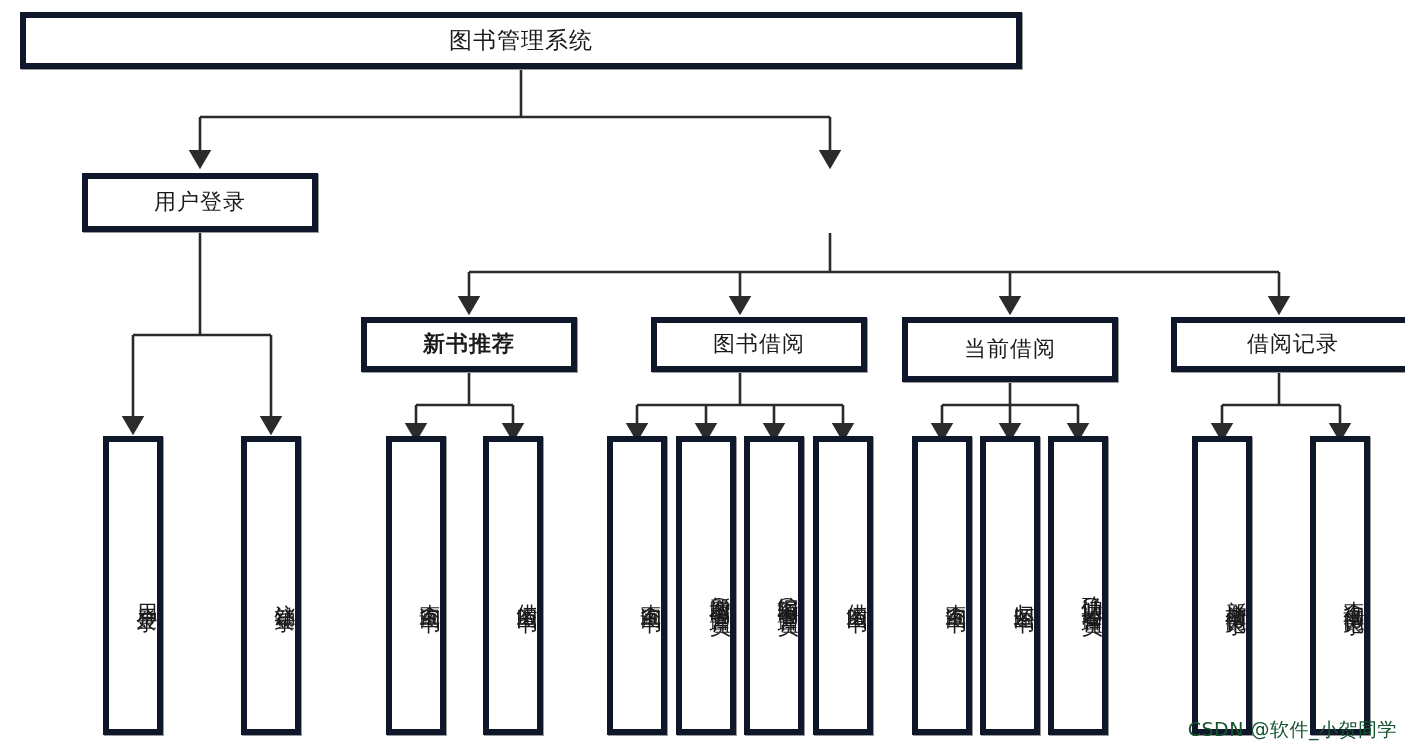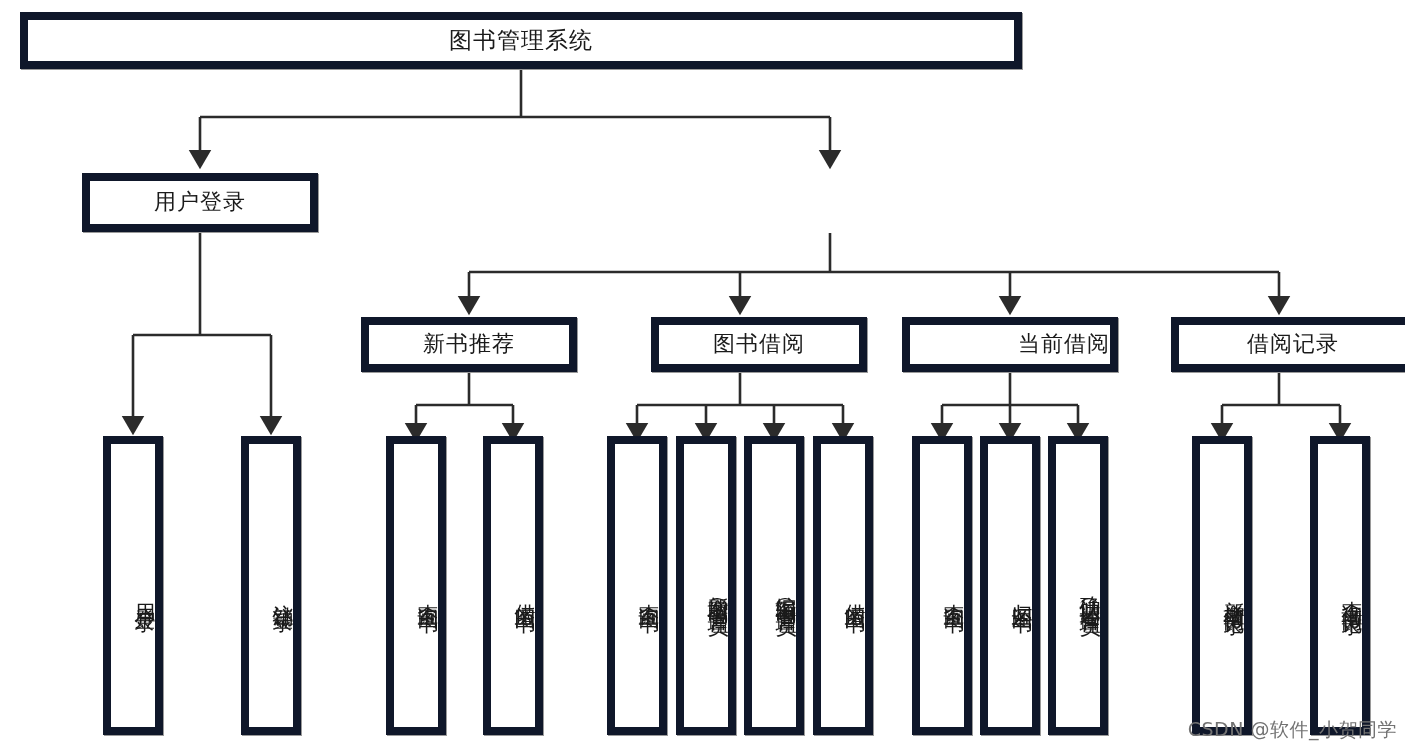--- a/index.html
+++ b/index.html
@@ -23,21 +23,21 @@
     position: absolute;
     top: 0;
     left: 0;
     width: 1405px;
     height: 747px;
     pointer-events: none;
   }
   .node {
     position: absolute;
     box-sizing: border-box;
-    border: 8px solid #0f172a;
+    border: 6px solid #0f172a;
     background: #ffffff;
     display: flex;
     align-items: center;
     justify-content: center;
     color: #1a1a1a;
     box-shadow: 1px 1px 0 #9a9a9a;
   }
   .node.horiz {
     font-size: 22px;
     letter-spacing: 1px;
@@ -60,21 +60,21 @@
   .node.leaf .leaf-label {
     writing-mode: vertical-rl;
     text-orientation: upright;
     display: block;
   }
   .watermark {
     position: absolute;
     right: 8px;
     bottom: 4px;
     font-size: 19px;
-    color: #737373;
+    color: #14532d;
     letter-spacing: 0.5px;
     white-space: nowrap;
   }
 </style>
 </head>
 <body>
 
 <div id="diagram-root">
 
   <svg class="connectors" viewBox="0 0 1405 747" xmlns="http://www.w3.org/2000/svg">
@@ -130,29 +130,29 @@
 
   <div class="node horiz root" style="left:20px; top:12px; width:1002px; height:57px;">
     <span>图书管理系统</span>
   </div>
 
   <div class="node horiz" style="left:82px; top:173px; width:236px; height:59px;">
     <span>用户登录</span>
   </div>
 
 
-  <div class="node horiz" style="left:361px; top:317px; width:216px; height:55px;">
+  <div class="node horiz" style="left:361px; top:317px; width:216px; height:55px;font-weight:bold;">
     <span>新书推荐</span>
   </div>
 
   <div class="node horiz" style="left:651px; top:317px; width:216px; height:55px;">
     <span>图书借阅</span>
   </div>
 
-  <div class="node horiz" style="left:902px; top:317px; width:216px; height:55px;justify-content:flex-end;">
+  <div class="node horiz" style="left:902px; top:317px; width:216px; height:65px;">
     <span>当前借阅</span>
   </div>
 
   <div class="node horiz" style="left:1171px; top:317px; width:244px; height:55px;">
     <span>借阅记录</span>
   </div>
 
   <div class="node leaf" style="left:103px; top:436px; width:60px; height:299px;">
     <span class="leaf-label">用户登录</span>
   </div>

